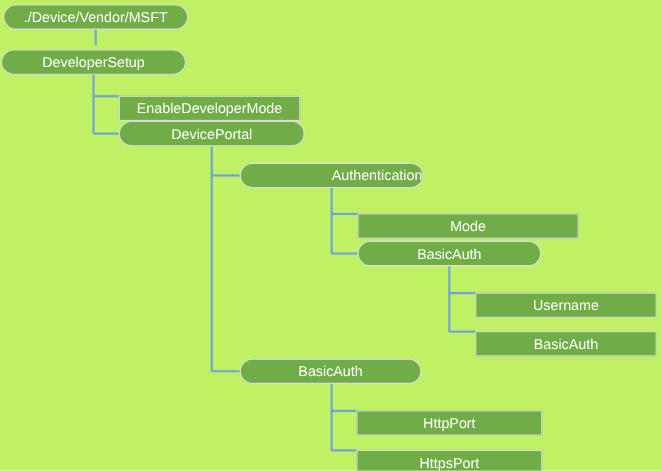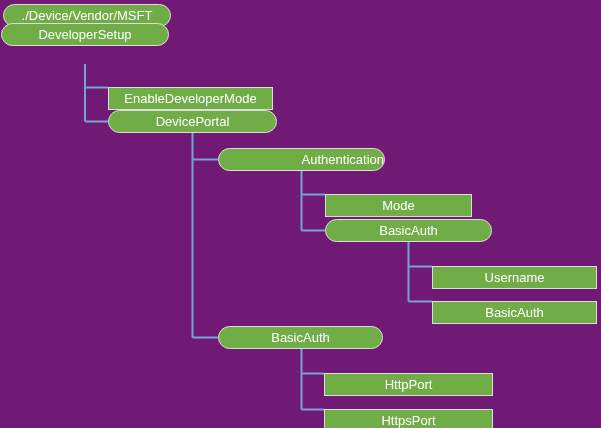--- a/index.html
+++ b/index.html
@@ -5,21 +5,21 @@
   html, body {
     margin: 0;
     padding: 0;
     background: #ffffff;
     font-family: "Liberation Sans", "DejaVu Sans", sans-serif;
   }
   .canvas {
     position: relative;
     width: 601px;
     height: 428px;
-    background: #701a75;
+    background: #bef264;
     overflow: hidden;
   }
   .connector-layer {
     position: absolute;
     left: 0;
     top: 0;
     width: 601px;
     height: 428px;
   }
   .node {
@@ -33,25 +33,25 @@
     line-height: 21px;
     text-align: center;
     white-space: nowrap;
     overflow: hidden;
   }
   .node.rounded { border-radius: 11.5px; }
   .node.rect    { border-radius: 0; margin-top: 11px; }
 
   
   .pos-msft        { left: 3px;   top: 4px;   width: 168px; }
-  .pos-devsetup    { left: 1px;   top: 23px;  width: 168px; }
+  .pos-devsetup    { left: 1px;   top: 45px;  width: 168px; }
   .pos-enabledev   { left: 108px; top: 76px;  width: 165px; }
   .pos-devportal   { left: 108px; top: 110px; width: 169px; }
   .pos-auth        { left: 218px; top: 148px; width: 167px; text-align: right; }
-  .pos-mode        { left: 325px; top: 183px; width: 147px; }
+  .pos-mode        { left: 325px; top: 183px; width: 201px; }
   .pos-basicauth   { left: 325px; top: 219px; width: 167px; }
   .pos-username    { left: 432px; top: 255px; width: 165px; }
   .pos-password    { left: 432px; top: 290px; width: 165px; }
   .pos-connection  { left: 218px; top: 326px; width: 165px; }
   .pos-httpport    { left: 324px; top: 362px; width: 169px; }
   .pos-httpsport   { left: 324px; top: 398px; width: 169px; }
 </style>
 </head>
 <body>
 

